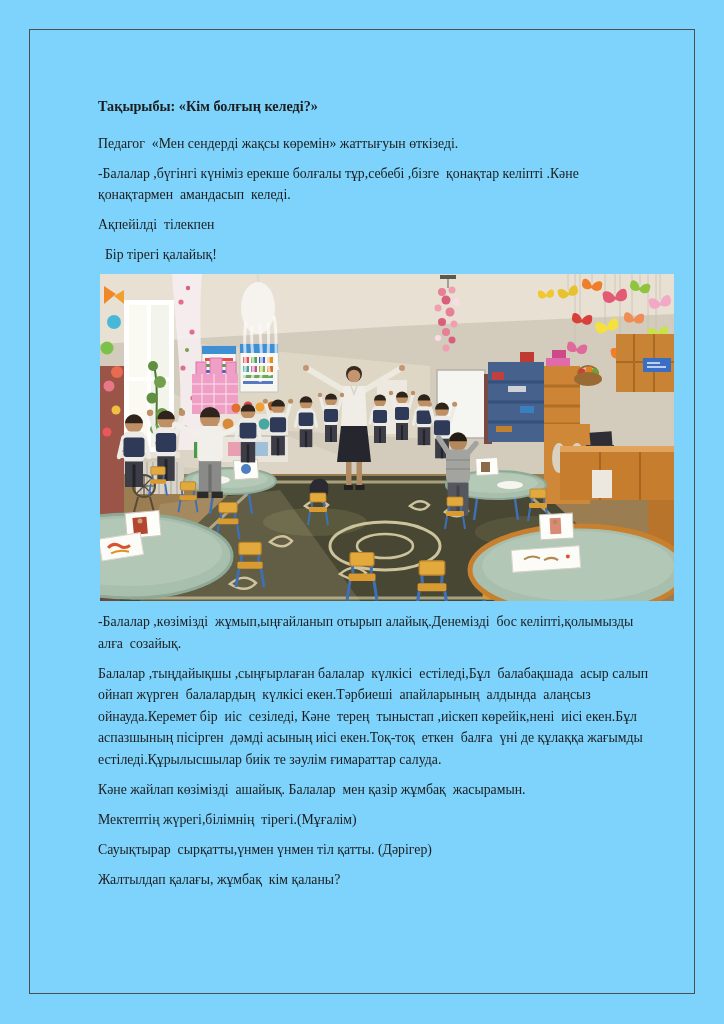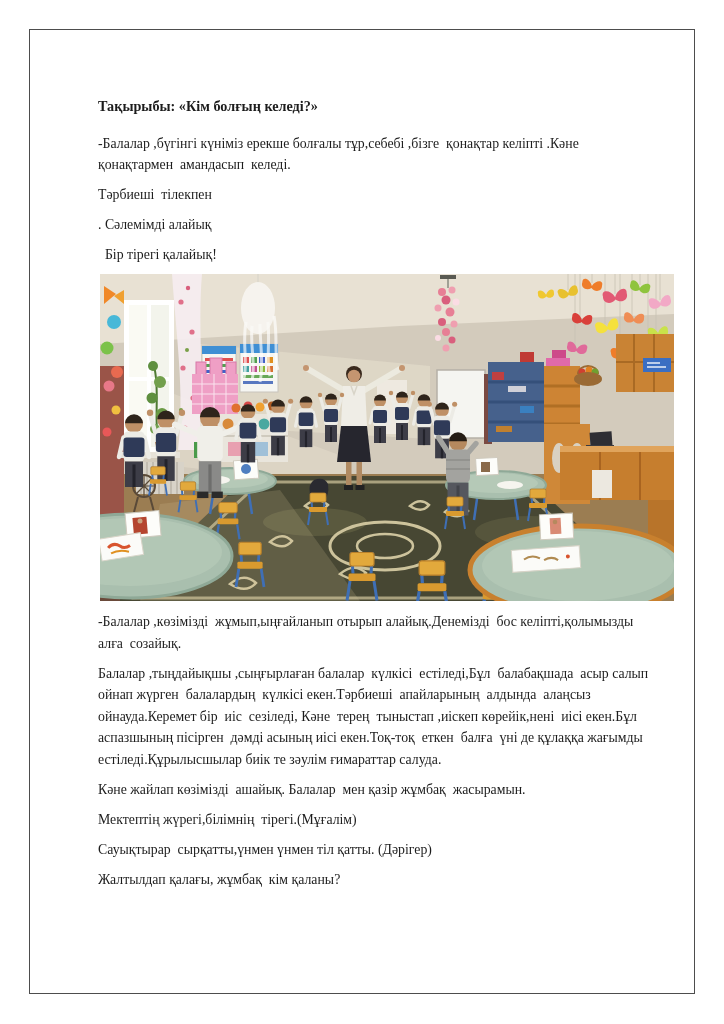--- a/index.html
+++ b/index.html
@@ -1,38 +1,38 @@
 <!DOCTYPE html>
 <html><head>
 <meta charset="utf-8">
 <style>
   html,body{margin:0;padding:0;background:#9a9a9a;}
-  .page{position:relative;width:724px;height:1024px;background:#ffffff;
+  .page{position:relative;width:724px;height:1024px;background:#7dd3fc;
         font-family:"Liberation Serif", serif;color:#1c1c1c;overflow:hidden;}
   .frame{position:absolute;left:29px;top:29px;width:664px;height:963px;
          border:1px solid #4d4d4d;pointer-events:none;}
   .content{position:absolute;left:98px;top:96px;width:554px;}
   .content p{margin:0 0 8.5px 0;font-size:13.8px;line-height:21.5px;
              white-space:pre-wrap;text-align:left;}
   .content p.title{font-weight:bold;font-size:14.2px;margin-bottom:15px;}
   .photo{width:574px;height:327px;margin:7px 0 10px 2px;overflow:hidden;
          background:#d2cabb;}
   .photo svg{display:block;}
 </style>
 </head>
 <body>
 
 <div class="page">
   <div class="frame"></div>
   <div class="content">
 
     <p class="title">Тақырыбы: «Кім болғың келеді?»</p>
+    <p>Педагог  «Мен сендерді жақсы көремін» жаттығуын өткізеді.</p>
     <p>-Балалар ,бүгінгі күніміз ерекше болғалы тұр,себебі ,бізге  қонақтар келіпті .Кәне қонақтармен  амандасып  келеді.</p>
-    <p>Тәрбиеші  тілекпен</p>
-    <p>. Сәлемімді алайық</p>
+    <p>Ақпейілді  тілекпен</p>
     <p>  Бір тірегі қалайық!</p>
 
     <div class="photo">
       <svg width="574" height="327" viewBox="0 0 574 327" xmlns="http://www.w3.org/2000/svg">
         <defs>
           <g id="kid">
             <path d="M-7,9 L-10,22 M7,9 L10,22" stroke="#ecebe5" stroke-width="3" stroke-linecap="round"></path>
             <circle cx="0" cy="0" r="6" fill="#bf9066"></circle>
             <path d="M-6,-0.5 A6,6 0 0 1 6,-0.5 Z" fill="#2e241b"></path>
             <rect x="-7" y="5" width="14" height="20" rx="3" fill="#ecebe5"></rect>

